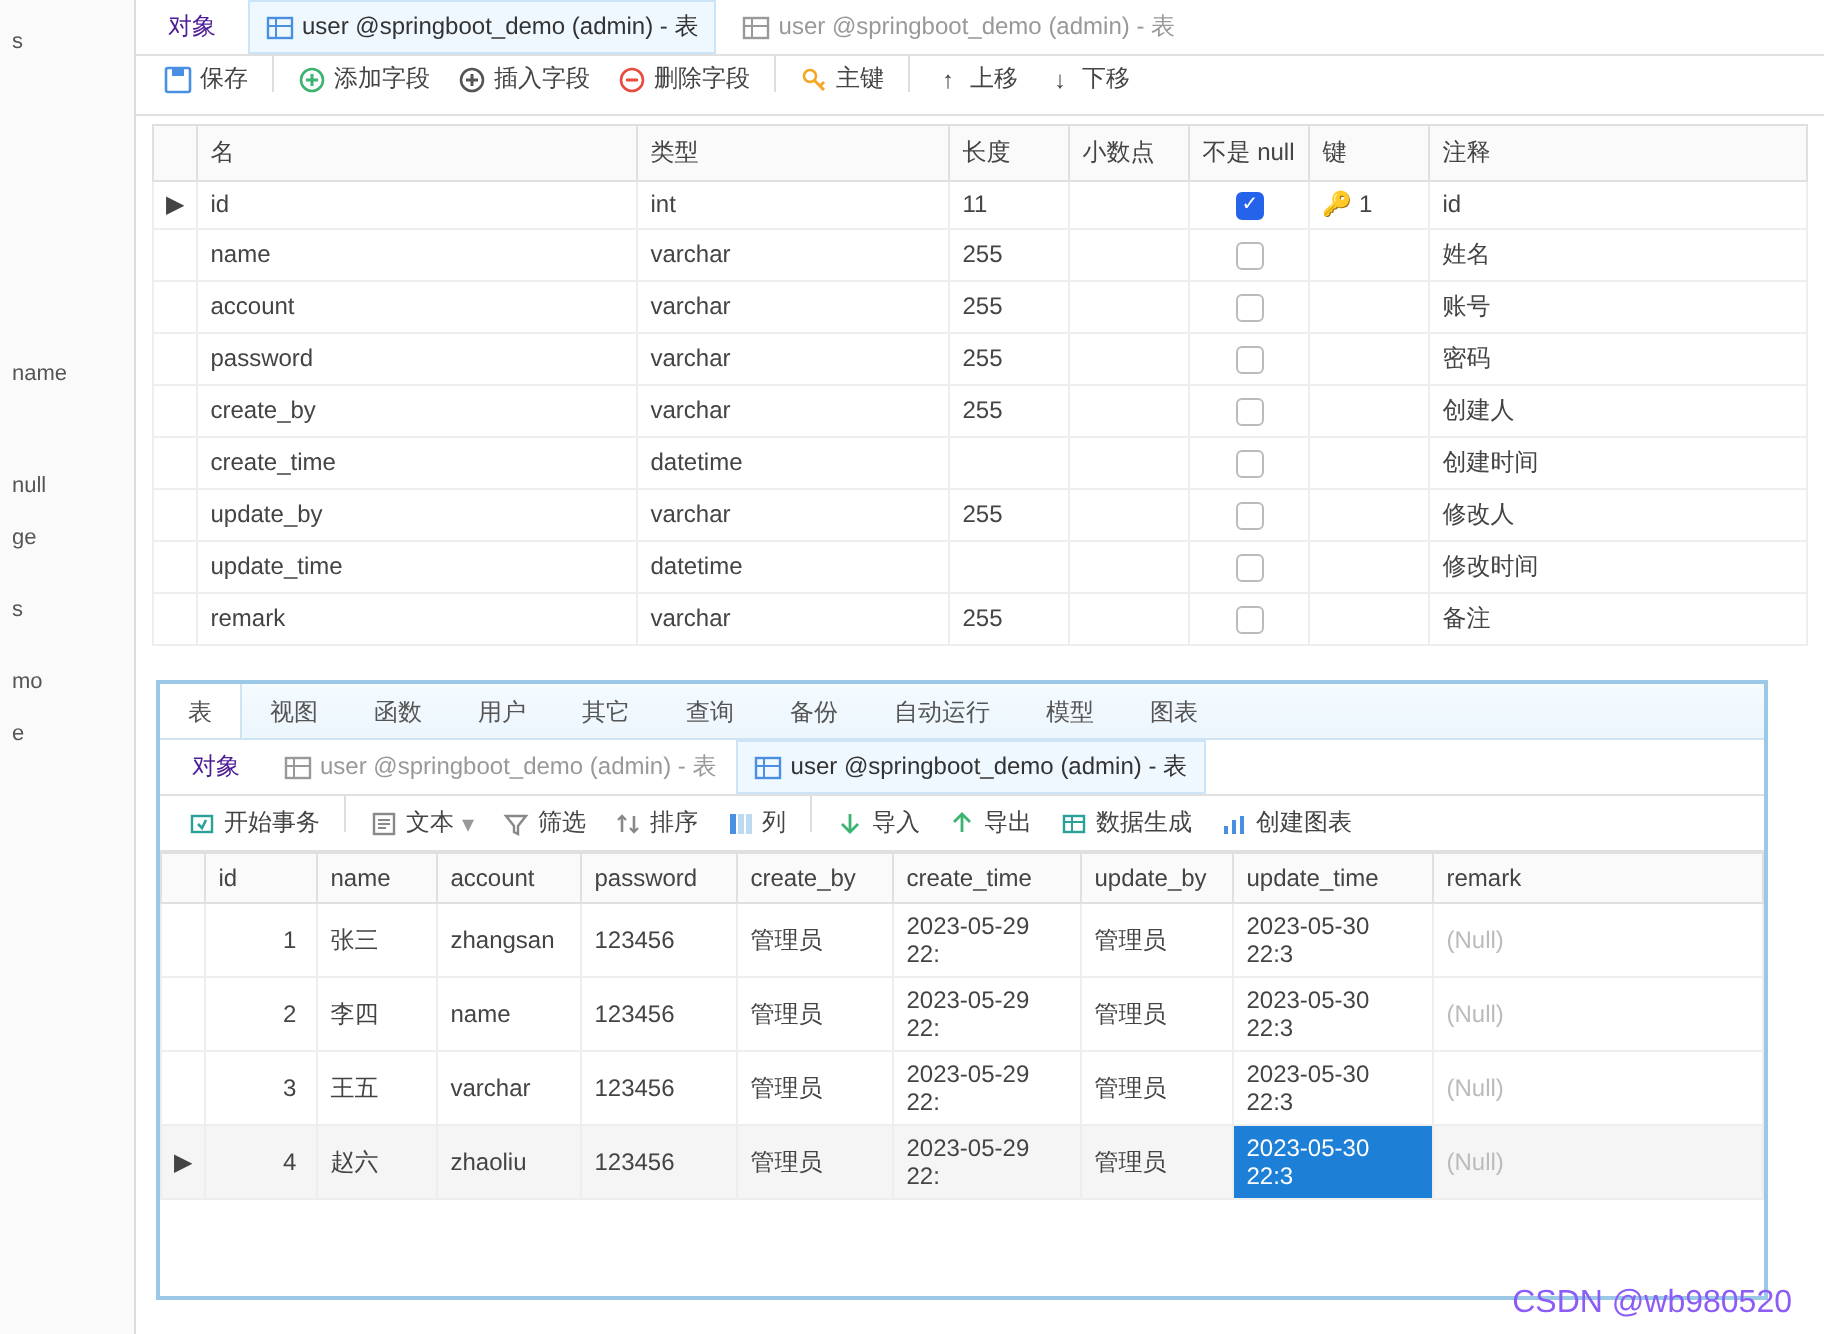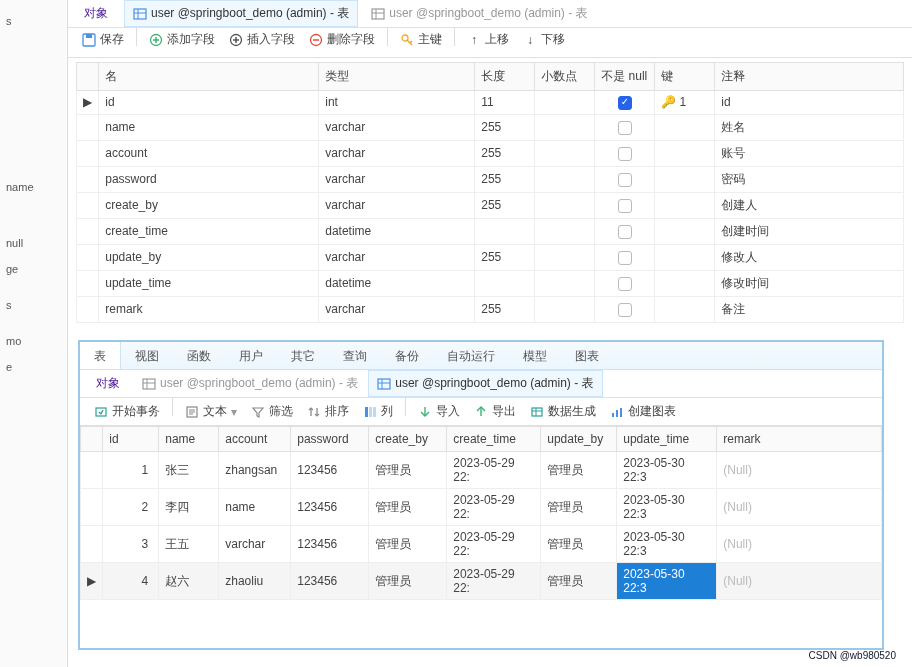--- a/index.html
+++ b/index.html
@@ -48,21 +48,21 @@
     .second-toolbar { display: flex; height: 28px; border-bottom: 1px solid #e0e0e0; padding-left: 8px; gap: 2px; }
     
     .data-table { width: 100%; border-collapse: collapse; font-size: 12px; }
     .data-table th { text-align: left; padding: 5px 6px; font-weight: normal; color: #444; border: 1px solid #e0e0e0; background: #fafafa; }
     .data-table td { padding: 4px 6px; border: 1px solid #eee; color: #444; height: 22px; }
     .data-table td.num { text-align: right; padding-right: 10px; }
     .data-table tr.selected td { background: #f5f5f5; }
     .cell-sel { background: #1e7fd6 !important; color: #fff !important; }
     .null-val { color: #bbb; font-style: normal; }
     
-    .watermark { position: absolute; right: 16px; bottom: 6px; font-size: 10px; color: #0f172a; }
+    .watermark { position: absolute; right: 16px; bottom: 6px; font-size: 16px; color: #8b5cf6; }
     
     .c-name { width: 220px; }
     .c-type { width: 156px; }
     .c-len { width: 60px; font-family: Liberation Mono, monospace; }
     .c-dec { width: 60px; }
     .c-null { width: 60px; text-align: center; }
     .c-key { width: 60px; }
     .c-comment { width: auto; }
 
     .d-marker { width: 16px; text-align: center; }

